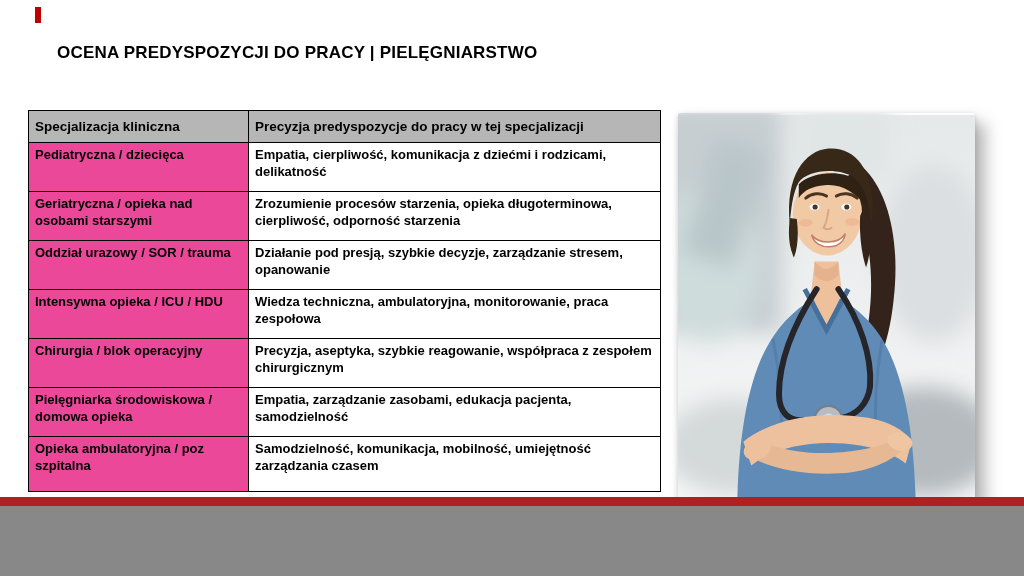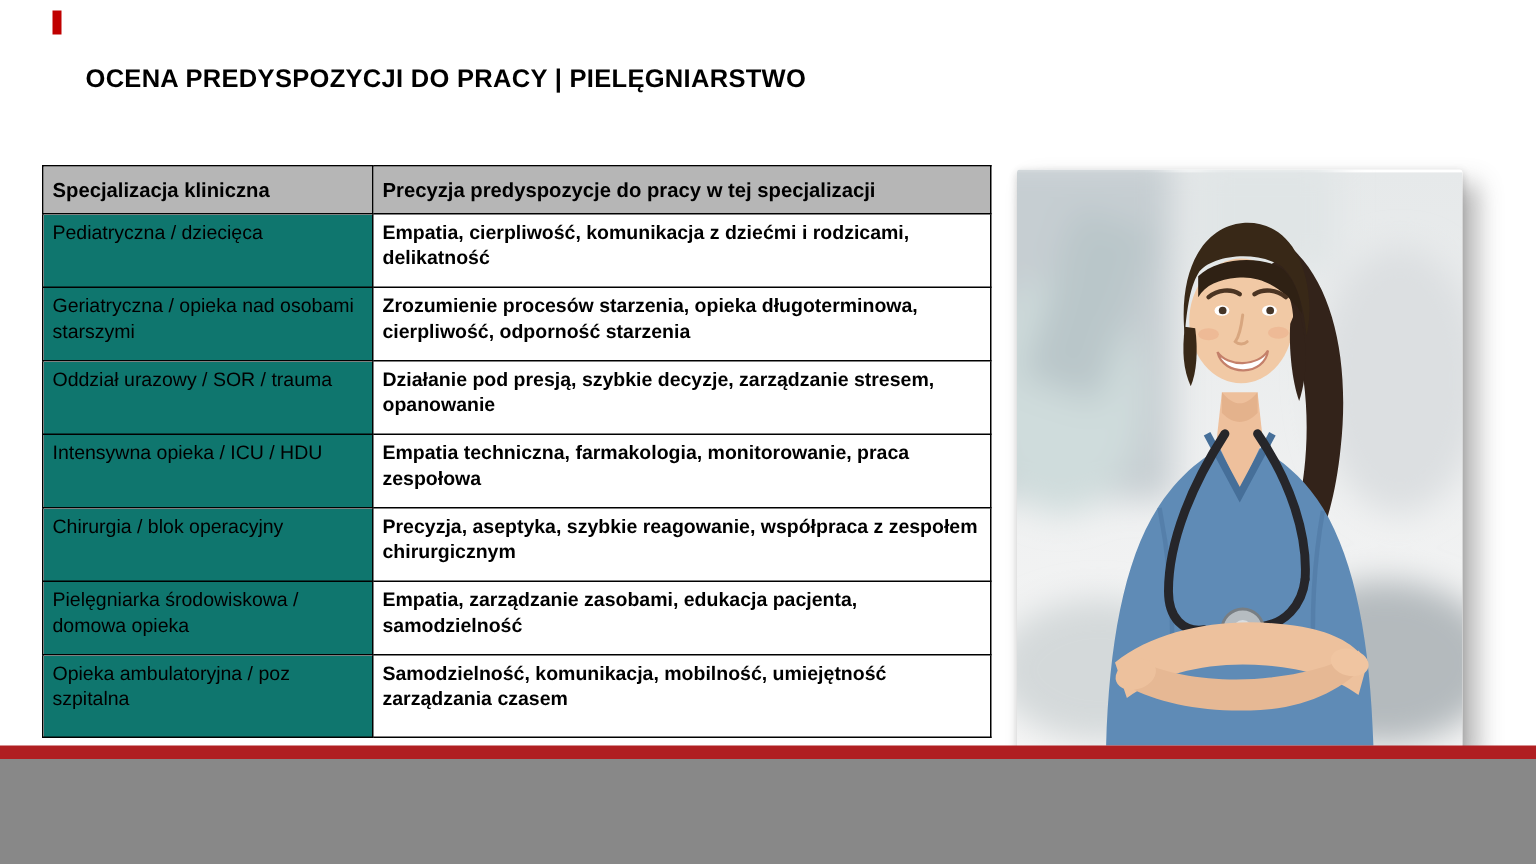--- a/index.html
+++ b/index.html
@@ -19,21 +19,21 @@
   .spec-table col.c1{width:220px;}
   .spec-table col.c2{width:412px;}
   .spec-table th,.spec-table td{
     border:1.5px solid #000;text-align:left;vertical-align:top;
     padding:3px 8px 3px 6px;overflow:hidden;
   }
   .spec-table th{
     background:#b6b6b6;font-weight:bold;font-size:13.5px;
     vertical-align:middle;height:27px;padding-top:2px;padding-bottom:2px;
   }
-  .spec-table td.spec{background:#0f766e;font-weight:normal;}
+  .spec-table td.spec{background:#ec4899;font-weight:bold;}
   .spec-table td.pred{background:#ffffff;font-weight:bold;}
   .spec-table tbody tr{height:49px;}
   .spec-table tbody tr:last-child{height:55px;}
   .photo{
     position:absolute;left:678px;top:113px;width:297px;height:386px;
     border-radius:2px;overflow:hidden;
     box-shadow:10px 10px 16px rgba(90,90,90,.45),0 2px 6px rgba(0,0,0,.18);
   }
   .photo svg{display:block;width:100%;height:100%;}
   .logo{
@@ -72,21 +72,21 @@
         <tr>
           <td class="spec">Geriatryczna / opieka nad osobami starszymi</td>
           <td class="pred">Zrozumienie procesów starzenia, opieka długoterminowa, cierpliwość, odporność starzenia</td>
         </tr>
         <tr>
           <td class="spec">Oddział urazowy / SOR / trauma</td>
           <td class="pred">Działanie pod presją, szybkie decyzje, zarządzanie stresem, opanowanie</td>
         </tr>
         <tr>
           <td class="spec">Intensywna opieka / ICU / HDU</td>
-          <td class="pred">Empatia techniczna, farmakologia, monitorowanie, praca zespołowa</td>
+          <td class="pred">Wiedza techniczna, ambulatoryjna, monitorowanie, praca zespołowa</td>
         </tr>
         <tr>
           <td class="spec">Chirurgia / blok operacyjny</td>
           <td class="pred">Precyzja, aseptyka, szybkie reagowanie, współpraca z zespołem chirurgicznym</td>
         </tr>
         <tr>
           <td class="spec">Pielęgniarka środowiskowa / domowa opieka</td>
           <td class="pred">Empatia, zarządzanie zasobami, edukacja pacjenta, samodzielność</td>
         </tr>
         <tr>

